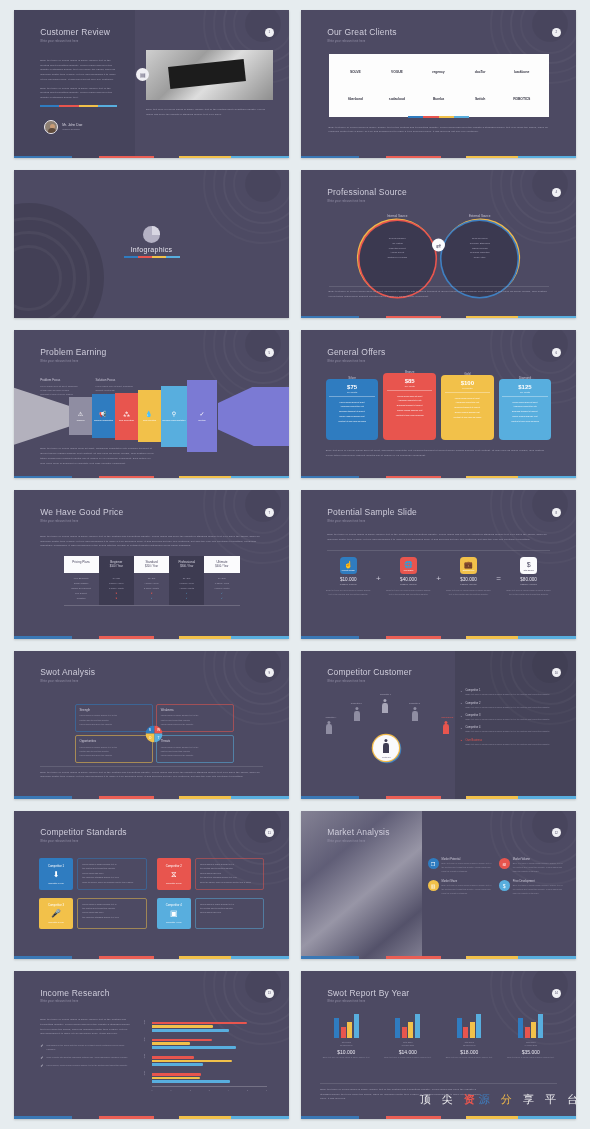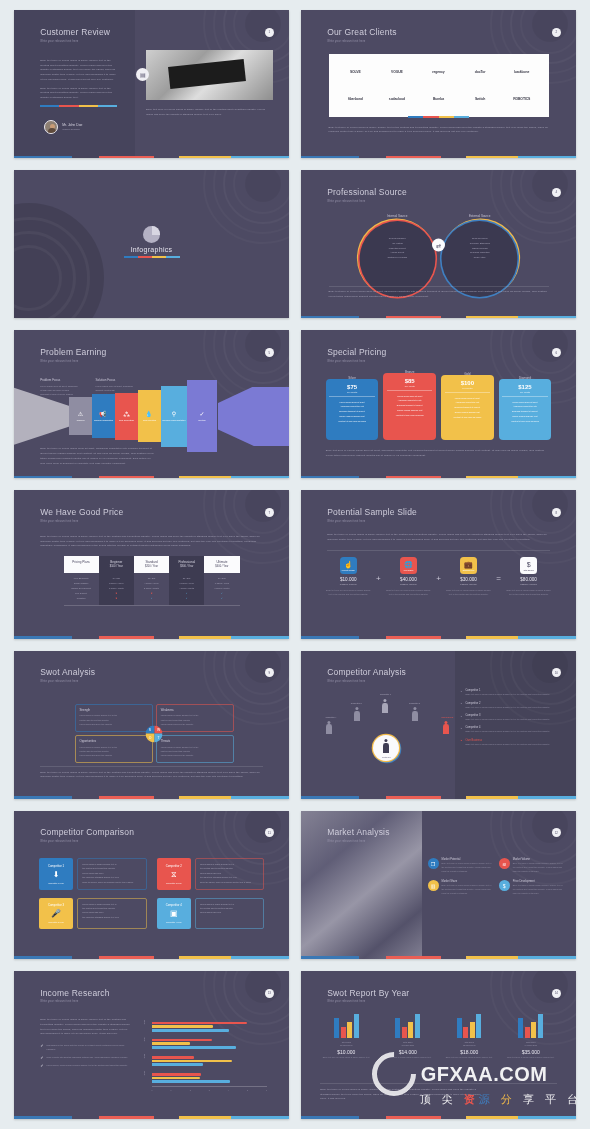--- a/index.html
+++ b/index.html
@@ -485,21 +485,21 @@
   <div class="slide">
     <div class="rings">
         <i></i>
         <i></i>
         <i></i>
         <i></i>
         <i></i>
       </div>
     <div class="pagedot">6</div>
     <div class="title">
-      <h2>Special Pricing</h2>
+      <h2>General Offers</h2>
       <div class="sub">Write your relevant text here</div>
     </div>
     <div class="offers">
       <div class="offer" style="background:#2f7cc0;position:relative">
         <div class="offer-name">Silver</div>
         <div class="price">$75</div>
         <div class="per">Per Month</div>
         <div class="sep"></div>
         <li>Lorem ipsum dolor sit amet</li>
         <li>Adipiscing consetetur elitr</li>
@@ -772,21 +772,21 @@
     <div class="s10-right"></div>
     <div class="rings">
         <i></i>
         <i></i>
         <i></i>
         <i></i>
         <i></i>
       </div>
     <div class="pagedot">10</div>
     <div class="title">
-      <h2>Competitor Analysis</h2>
+      <h2>Competitor Customer</h2>
       <div class="sub">Write your relevant text here</div>
     </div>
     <div class="ca-graph">
       <div class="ptag" style="left:2%;top:24%">Competitor 4</div>
       <div class="person" style="left:2%;top:30%;color:#8f8da2">
           <i></i>
           <b></b>
         </div>
       <div class="ptag" style="left:22%;top:8%">Competitor 2</div>
       <div class="person" style="left:24%;top:14%;color:#8f8da2">
@@ -851,21 +851,21 @@
   <div class="slide">
     <div class="rings">
         <i></i>
         <i></i>
         <i></i>
         <i></i>
         <i></i>
       </div>
     <div class="pagedot">11</div>
     <div class="title">
-      <h2>Competitor Comparison</h2>
+      <h2>Competitor Standards</h2>
       <div class="sub">Write your relevant text here</div>
     </div>
     <div class="cc">
       <div class="ccard">
         <div class="cc-tile" style="background:#2f7cc0">
           <span class="cn">Competitor 1</span>
           <span class="ci">⬇</span>
           <span class="cs">Competitor 1 Logo</span>
         </div>
         <ul class="cc-list" style="border-color:rgba(47,124,192,.5)">
@@ -1125,18 +1125,14 @@
         <span class="a3"></span>
         <span class="a4"></span>
         <span class="a5"></span>
         <span class="a6"></span>
       </div>
   </div>
 
 </div>
 
 <div class="wm">
-  <div class="wm-row">
-    <div class="wm-g"></div>
-    <div class="wm-txt">GFXAA.COM</div>
-  </div>
   <div class="wm-sub">顶 尖 <b>资</b><u>源</u> <i>分</i> 享 平 台</div>
 </div>
 
 </body></html>

